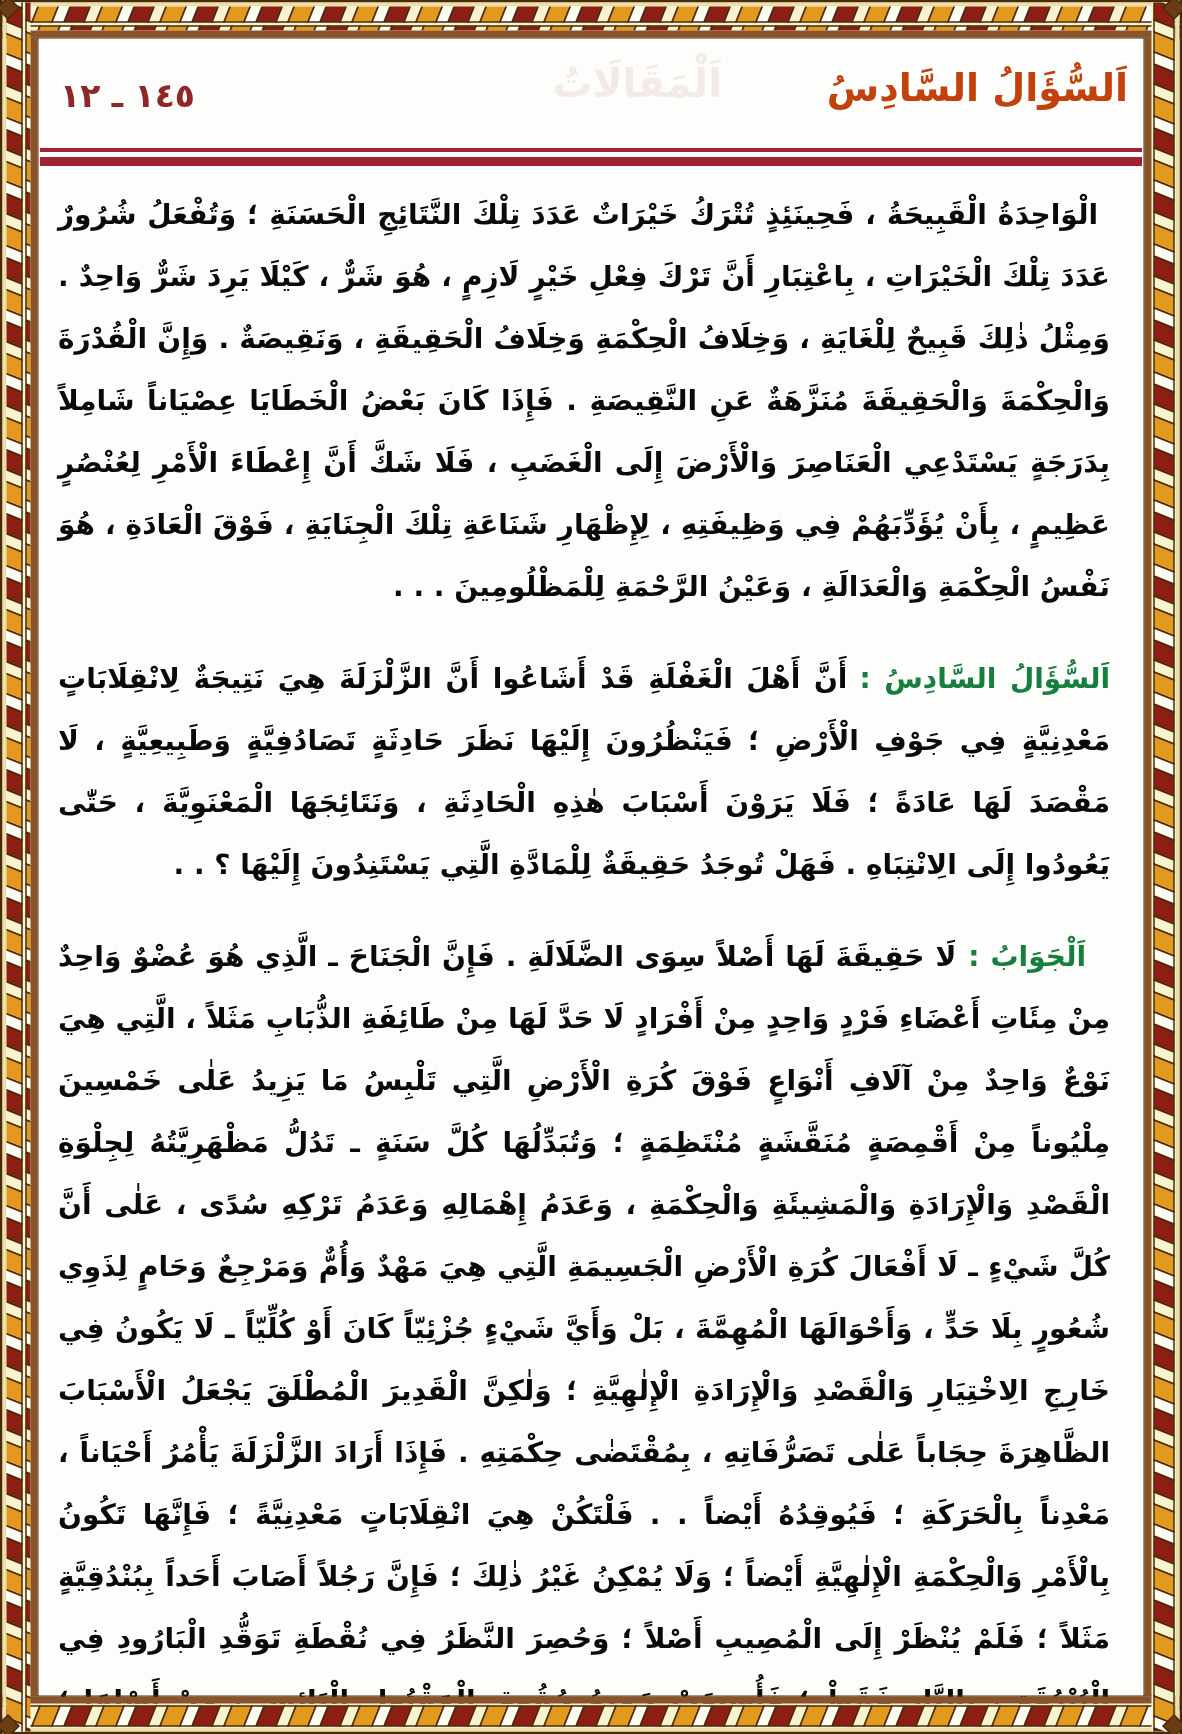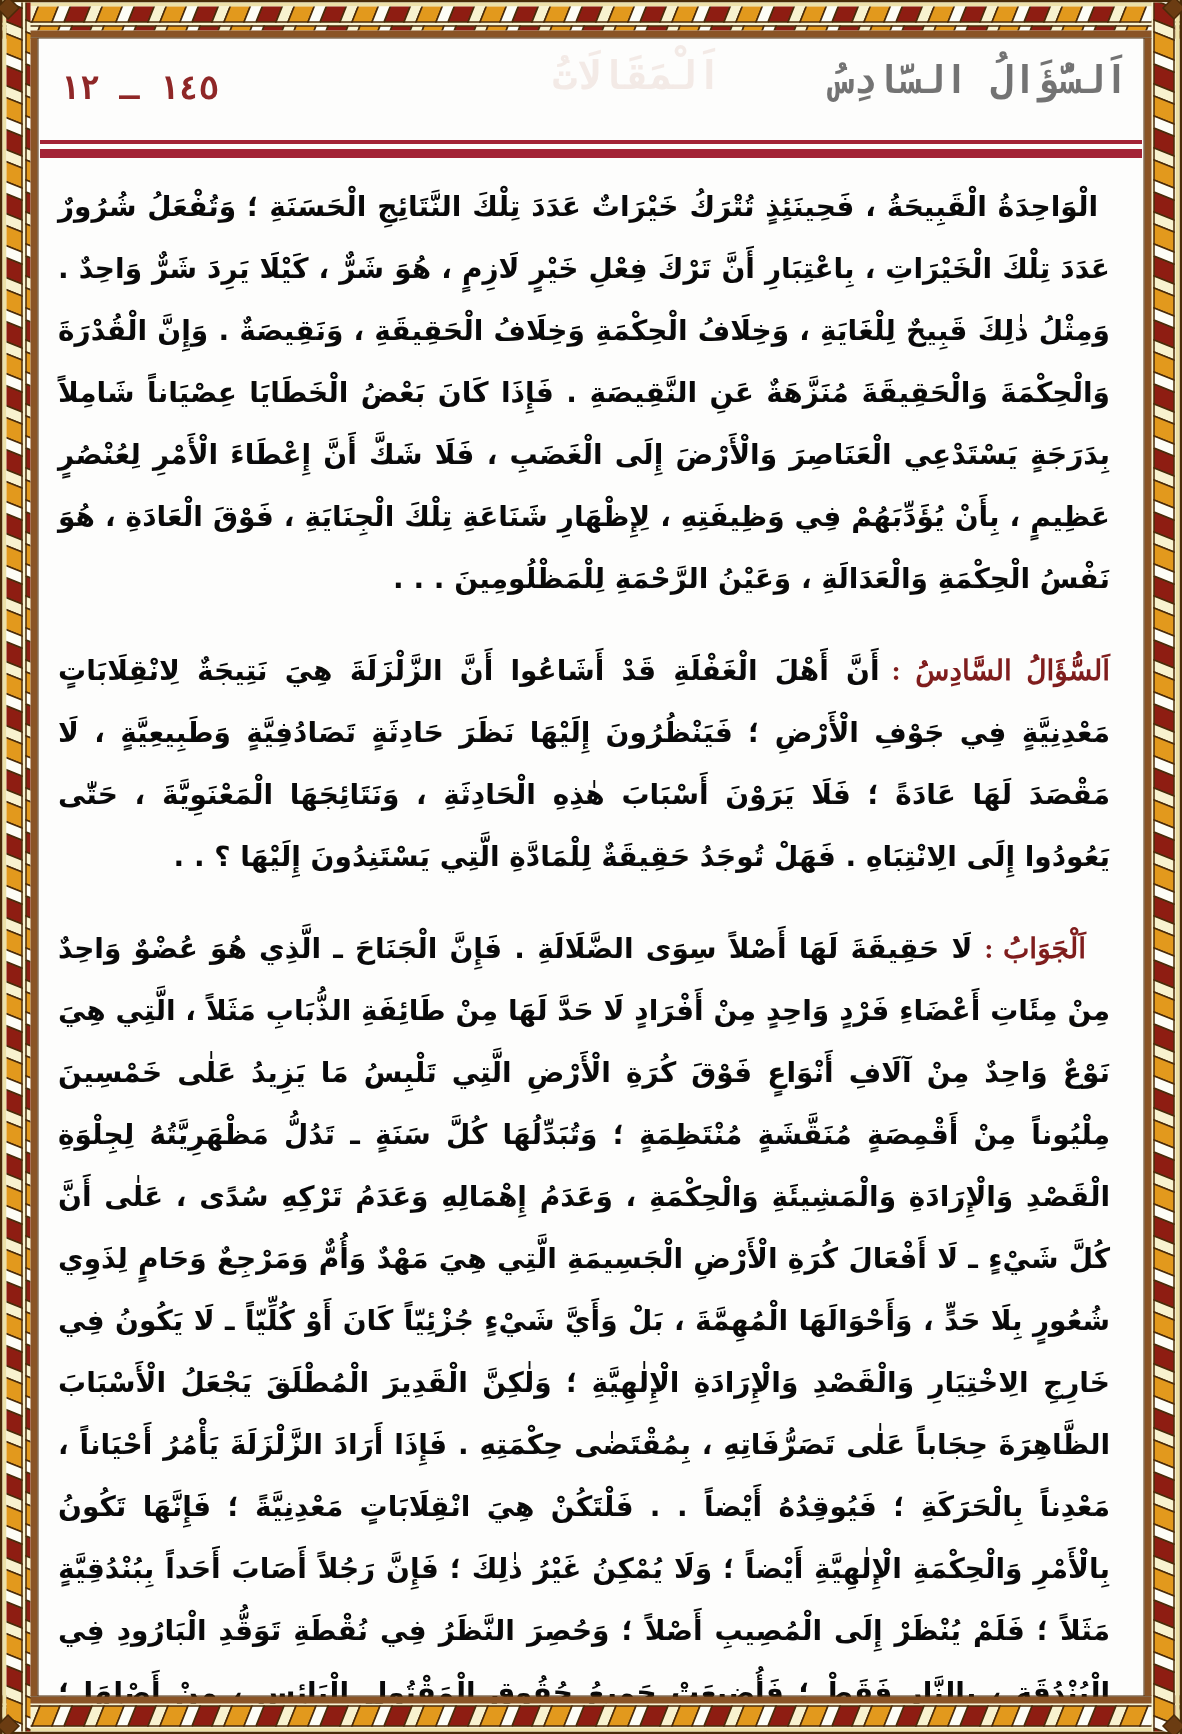--- a/index.html
+++ b/index.html
@@ -10,54 +10,54 @@
     overflow:hidden;
     font-family:"DejaVu Sans", sans-serif;
     margin:0 auto;
   }
   .frame{position:absolute;inset:0;z-index:5;pointer-events:none;}
   .content{
     position:absolute;inset:38px;
     background:#fdfdfc;
     z-index:1;
   }
-  .header{position:relative;height:74px;margin-top:20px;font-family:Liberation Mono, monospace;}
+  .header{position:relative;height:74px;margin-top:28px;}
   .page-num{
     position:absolute;left:22px;top:10px;
     font-size:33px;font-weight:bold;color:#8f2727;
     direction:ltr;unicode-bidi:bidi-override;
     letter-spacing:2px;
   }
   .title-wrap{position:absolute;left:0;right:16px;top:0;text-align:right;}
   .ghost{
     position:absolute;left:50%;top:-6px;transform:translateX(-18%);
     font-size:40px;font-weight:bold;color:#f3eae6;white-space:nowrap;
     z-index:0;
   }
   .title{
     position:relative;display:inline-block;margin:0;
-    font-size:38px;font-weight:bold;color:#737373;
+    font-size:38px;font-weight:bold;color:#c2410c;
     z-index:1;
   }
   .divider{margin:8px 2px 0 2px;}
   .rule-thin{height:4px;background:#a32336;}
   .rule-gap{height:5px;}
   .rule-thick{height:9px;background:#a32336;}
   .body{
     direction:rtl;
     text-align:justify;
     padding:18px 20px 0 20px;
     font-size:28px;
     line-height:62px;
     font-weight:bold;
     color:#0a0a0a;
   }
   .body p{margin:0 14px 30px 0;}
   .body p.indent{text-indent:24px;}
-  .lead{color:#7f1d1d;margin-left:12px;font-family:Liberation Serif, serif;}
+  .lead{color:#15803d;margin-left:12px;}
 </style>
 </head>
 <body>
 
 <div class="page">
 
   <svg class="frame" width="1182" height="1734" viewBox="0 0 1182 1734" aria-hidden="true">
     <defs>
       <pattern id="chainH" width="64" height="24" patternUnits="userSpaceOnUse">
         <rect width="64" height="24" fill="#f8f2cf"></rect>

